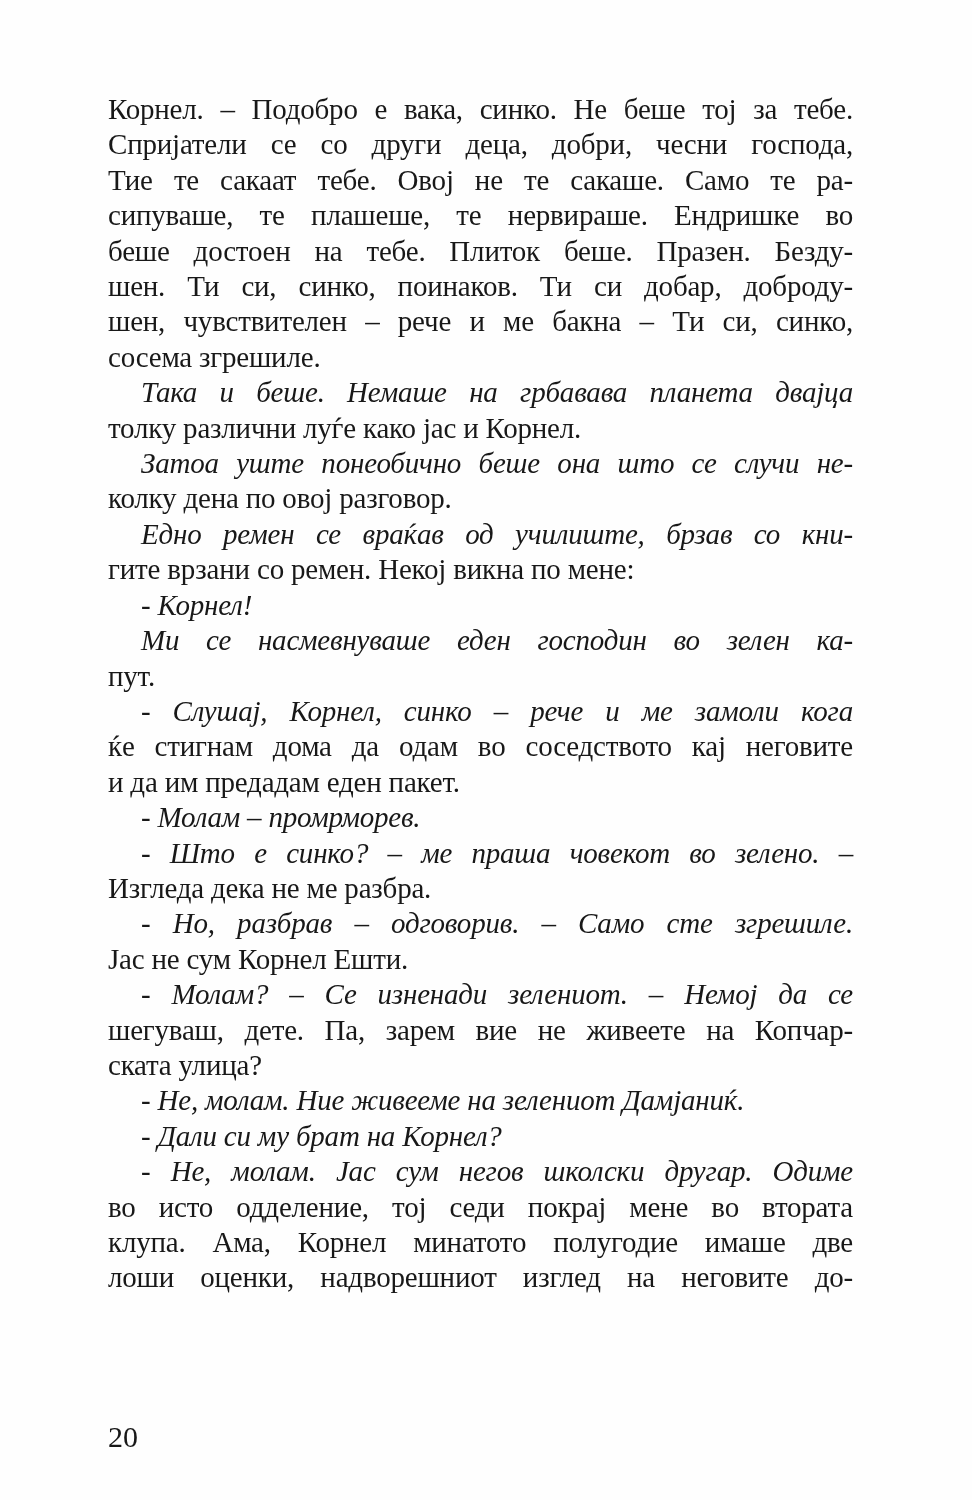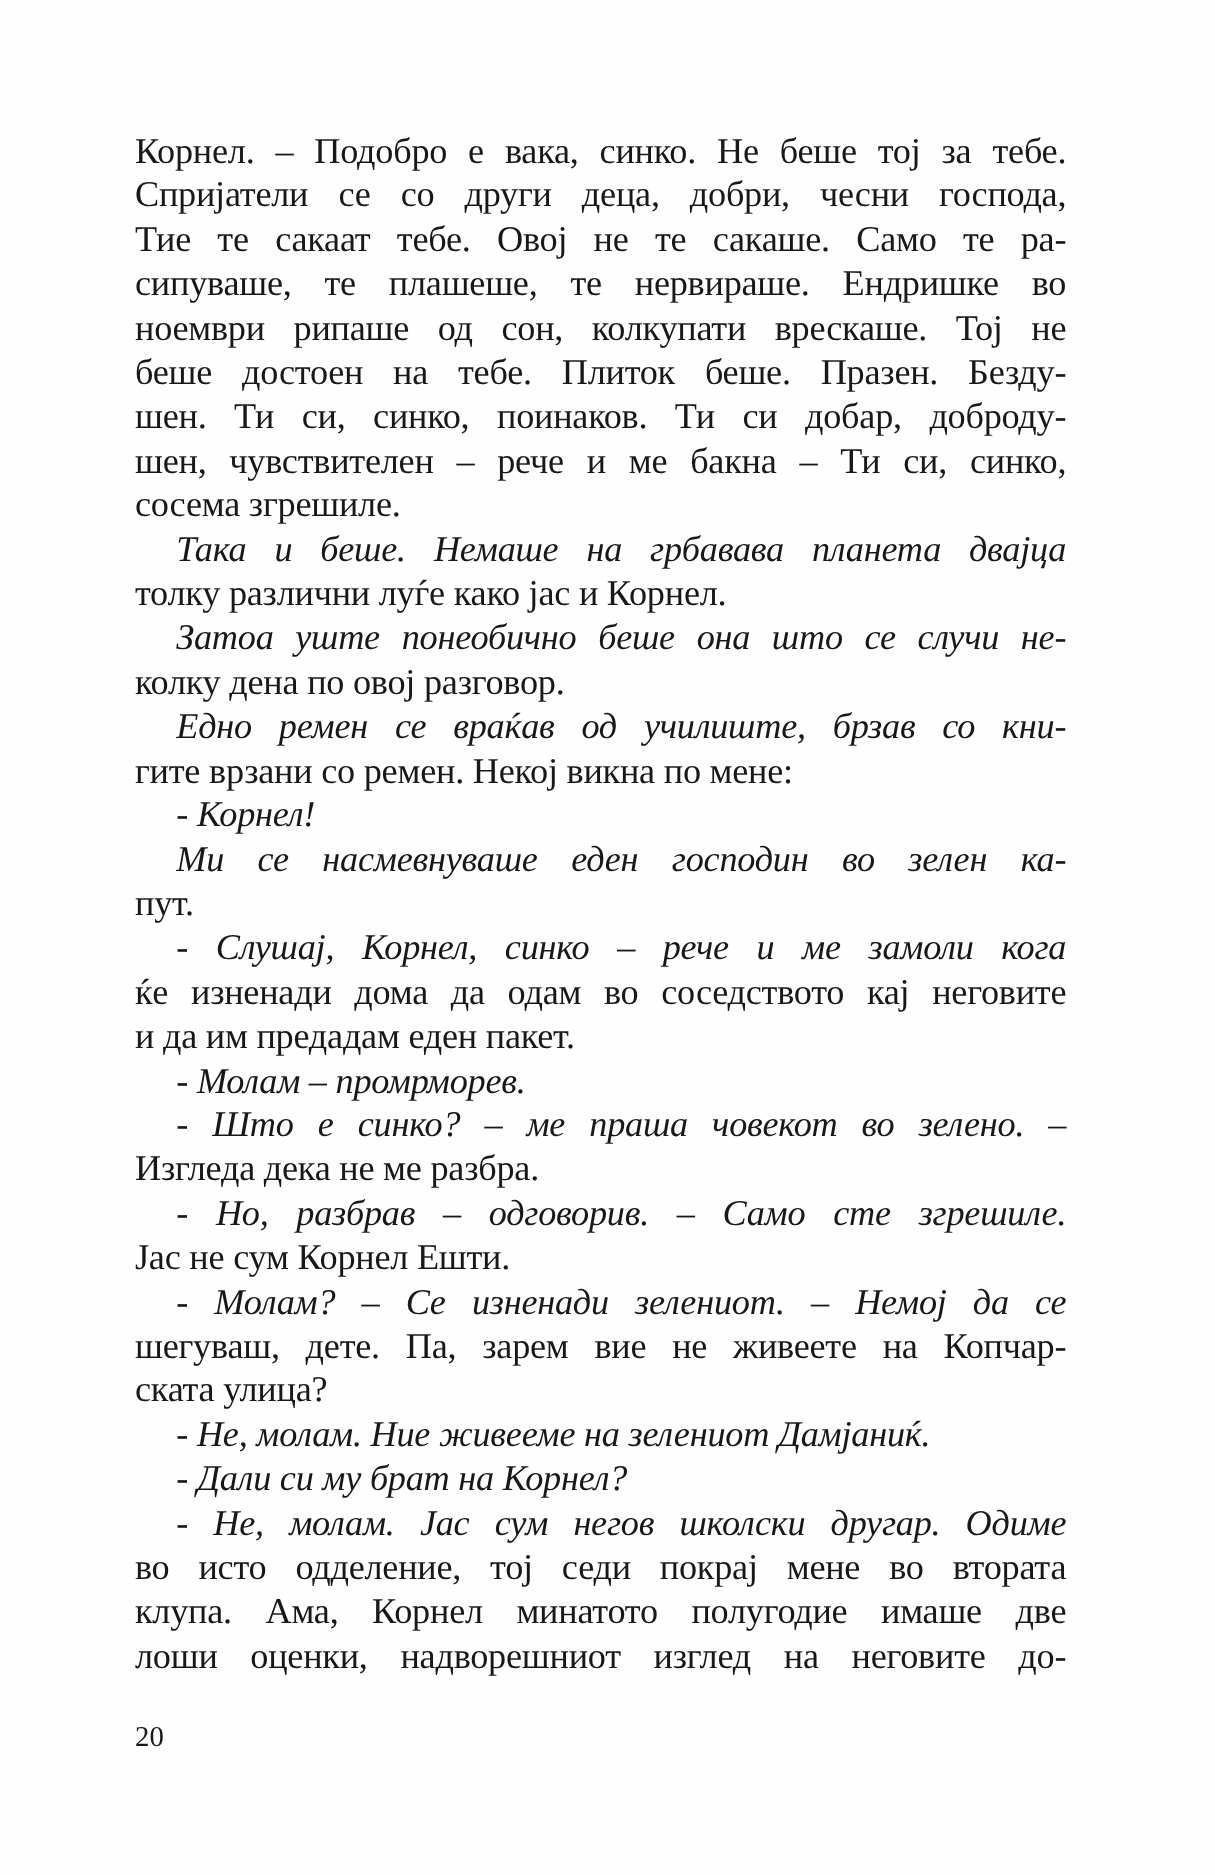--- a/index.html
+++ b/index.html
@@ -12,71 +12,70 @@
     width: 972px;
     height: 1500px;
     background: #fefefe;
     overflow: hidden;
     font-family: "Liberation Serif", serif;
     color: #181818;
   }
   .text-block {
     position: absolute;
     left: 108px;
-    top: 104px;
+    top: 92px;
     width: 745px;
     font-size: 29px;
     line-height: 35.4px;
     letter-spacing: -0.2px;
   }
   .line {
     white-space: nowrap;
     text-align: justify;
     text-align-last: left;
   }
   .line.j {
     text-align-last: justify;
   }
   .line.i {
     text-indent: 33px;
     font-style: italic;
   }
   .page-number {
     position: absolute;
     left: 108px;
-    top: 1372px;
-    font-size: 23px;
+    top: 1419px;
+    font-size: 30px;
     line-height: 35.4px;
   }
 </style>
 </head>
 <body>
 
 <div class="book-page">
   <div class="text-block">
       <div class="line j">Корнел. – Подобро е вака, синко. Не беше тој за тебе.</div>
       <div class="line j">Спријатели се со други деца, добри, чесни господа,</div>
       <div class="line j">Тие те сакаат тебе. Овој не те сакаше. Само те ра-</div>
       <div class="line j">сипуваше, те плашеше, те нервираше. Ендришке во</div>
-      <div class="line j">ноември рипаше од сон, колкупати врескаше. Тој не</div>
       <div class="line j">беше достоен на тебе. Плиток беше. Празен. Безду-</div>
       <div class="line j">шен. Ти си, синко, поинаков. Ти си добар, доброду-</div>
       <div class="line j">шен, чувствителен – рече и ме бакна – Ти си, синко,</div>
       <div class="line">сосема згрешиле.</div>
       <div class="line j i">Така и беше. Немаше на грбавава планета двајца</div>
       <div class="line">толку различни луѓе како јас и Корнел.</div>
       <div class="line j i">Затоа уште понеобично беше она што се случи не-</div>
       <div class="line">колку дена по овој разговор.</div>
       <div class="line j i">Едно ремен се враќав од училиште, брзав со кни-</div>
       <div class="line">гите врзани со ремен. Некој викна по мене:</div>
       <div class="line i">- Корнел!</div>
       <div class="line j i">Ми се насмевнуваше еден господин во зелен ка-</div>
       <div class="line">пут.</div>
       <div class="line j i">- Слушај, Корнел, синко – рече и ме замоли кога</div>
-      <div class="line j">ќе изненади дома да одам во соседството кај неговите</div>
+      <div class="line j">ќе стигнам дома да одам во соседството кај неговите</div>
       <div class="line">и да им предадам еден пакет.</div>
       <div class="line i">- Молам – промрморев.</div>
       <div class="line j i">- Што е синко? – ме праша човекот во зелено. –</div>
       <div class="line">Изгледа дека не ме разбра.</div>
       <div class="line j i">- Но, разбрав – одговорив. – Само сте згрешиле.</div>
       <div class="line">Јас не сум Корнел Ешти.</div>
       <div class="line j i">- Молам? – Се изненади зелениот. – Немој да се</div>
       <div class="line j">шегуваш, дете. Па, зарем вие не живеете на Копчар-</div>
       <div class="line">ската улица?</div>
       <div class="line i">- Не, молам. Ние живееме на зелениот Дамјаниќ.</div>

